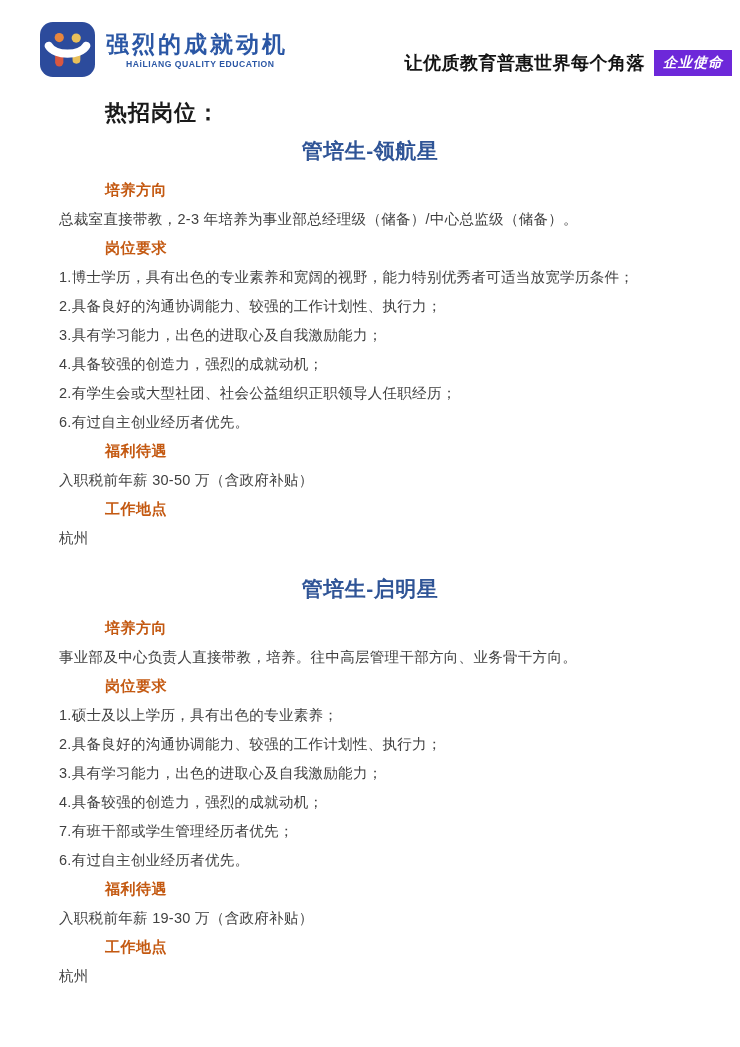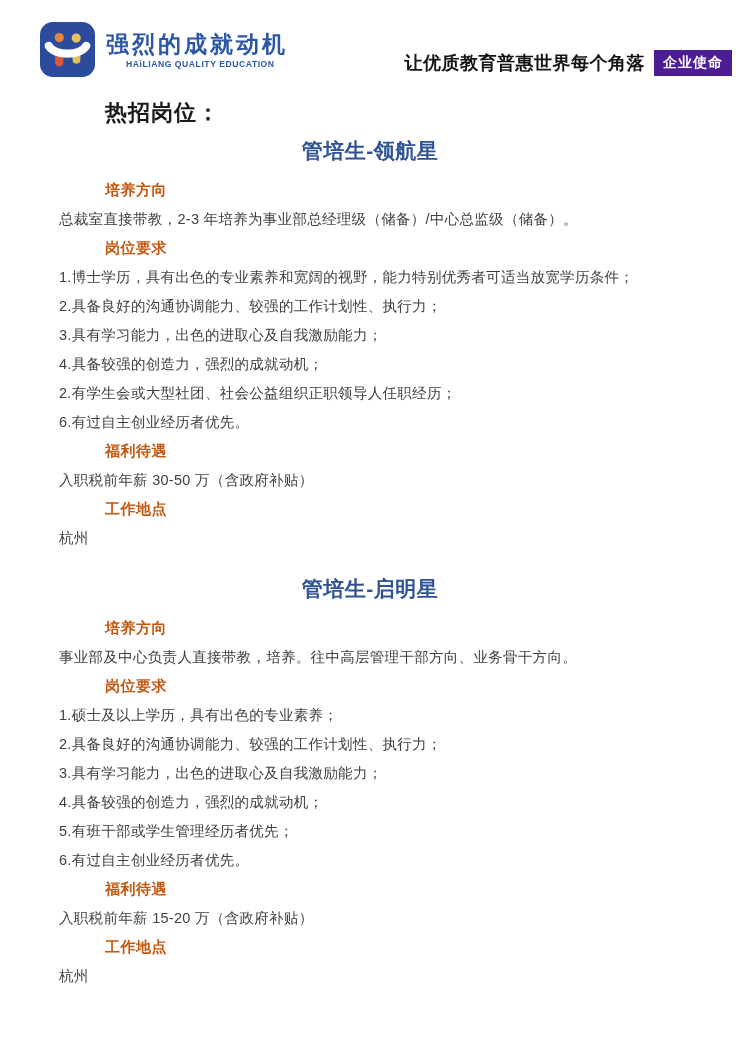--- a/index.html
+++ b/index.html
@@ -18,23 +18,23 @@
   }
   .logo { display: flex; align-items: center; gap: 11px; }
   .logo-icon { width: 55px; height: 55px; display: block; }
   .logo-text { display: flex; flex-direction: column; justify-content: center; }
   .logo-cn { color: #2B57A5; font-size: 23px; font-weight: bold; letter-spacing: 3px; line-height: 26px; }
   .logo-en { color: #2B57A5; font-size: 8.6px; font-weight: bold; letter-spacing: 0.55px; margin-top: 2px; padding-left: 20px; }
 
   .slogan-row { display: flex; align-items: center; gap: 9px; padding-bottom: 1px; }
   .slogan { font-size: 18px; font-weight: bold; color: #141414; letter-spacing: 0.5px; }
   .badge {
-    display: inline-block; background: #4c1d95; color: #ffffff;
+    display: inline-block; background: #6d28d9; color: #ffffff;
     font-size: 14px; font-weight: bold; letter-spacing: 1px;
-    padding: 4px 9px 5px; line-height: 17px;
+    padding: 4px 9px 5px; line-height: 17px; font-style: italic;
   }
 
   
   .page-title {
     margin: 21px 0 0 105px; font-size: 22px; font-weight: bold;
     color: #1a1a1a; line-height: 30px; letter-spacing: 1px;
   }
   .job { margin: 0; }
   .job + .job { margin-top: 27px; }
   .job-title {
@@ -106,23 +106,23 @@
     <h2 class="job-title">管培生-启明星</h2>
 
     <h3 class="sec-h">培养方向</h3>
     <p class="body-line">事业部及中心负责人直接带教，培养。往中高层管理干部方向、业务骨干方向。</p>
 
     <h3 class="sec-h">岗位要求</h3>
     <p class="body-line">1.硕士及以上学历，具有出色的专业素养；</p>
     <p class="body-line">2.具备良好的沟通协调能力、较强的工作计划性、执行力；</p>
     <p class="body-line">3.具有学习能力，出色的进取心及自我激励能力；</p>
     <p class="body-line">4.具备较强的创造力，强烈的成就动机；</p>
-    <p class="body-line">5.有班干部或学生管理经历者优先；</p>
+    <p class="body-line">7.有班干部或学生管理经历者优先；</p>
     <p class="body-line">6.有过自主创业经历者优先。</p>
 
     <h3 class="sec-h">福利待遇</h3>
-    <p class="body-line">入职税前年薪 15-20 万（含政府补贴）</p>
+    <p class="body-line">入职税前年薪 19-30 万（含政府补贴）</p>
 
     <h3 class="sec-h">工作地点</h3>
     <p class="body-line">杭州</p>
   </section>
 
 </div>
 
 </body></html>

